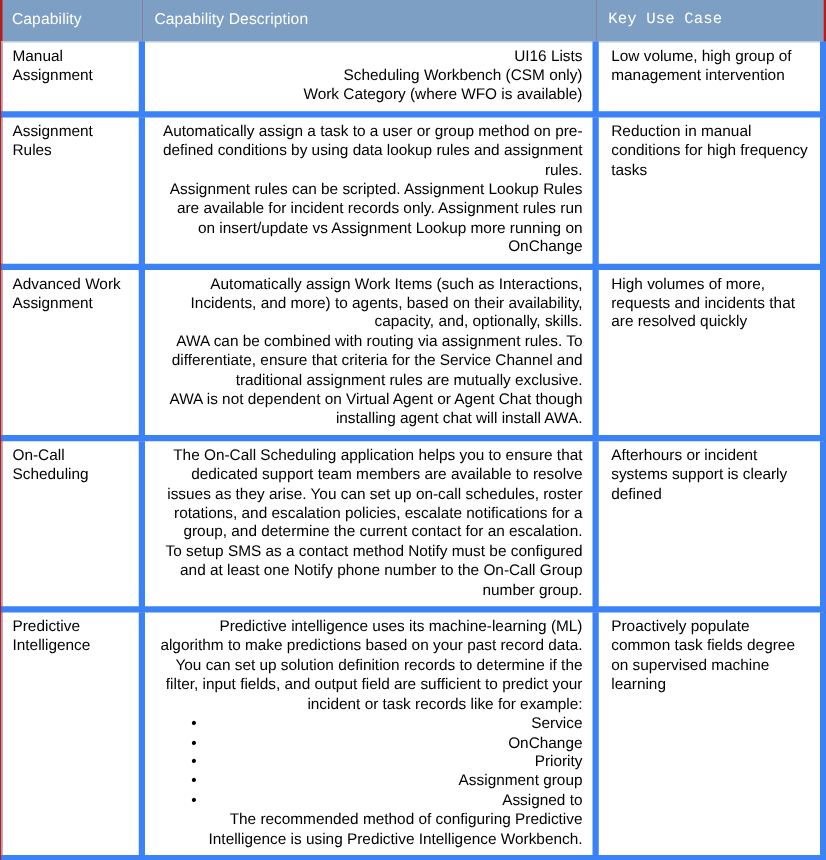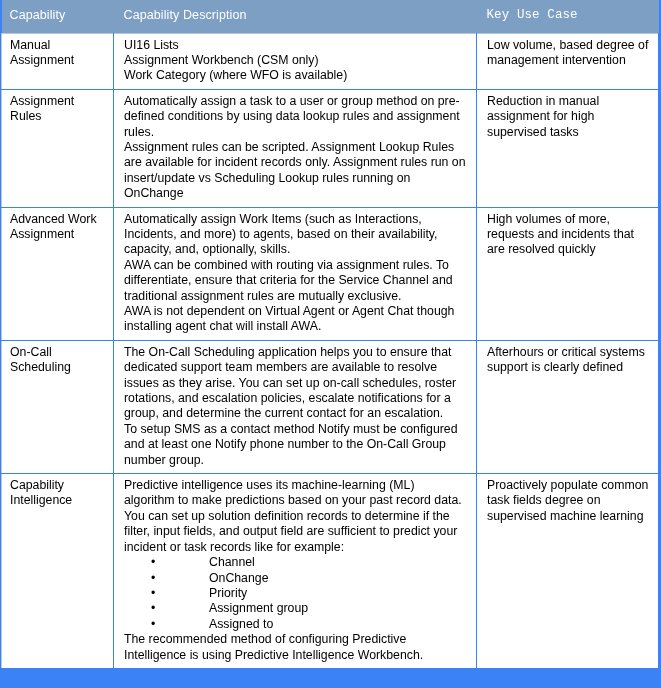--- a/index.html
+++ b/index.html
@@ -10,21 +10,21 @@
   body {
     width: 661px;
     height: 688px;
     overflow: hidden;
     font-family: "Liberation Sans", sans-serif;
   }
   #page {
     position: relative;
     width: 661px;
     height: 688px;
-    background: #3b82f6;
+    background: #b91c1c;
   }
   table.capability-table {
     border-collapse: collapse;
     table-layout: fixed;
     width: 657px;
     margin-left: 1px;
     margin-top: 0px;
   }
   col.col-capability   { width: 112px; }
   col.col-description  { width: 363px; }
@@ -41,36 +41,37 @@
     text-align: left;
     vertical-align: middle;
     padding: 2px 0 4px 8px;
     border: none;
     letter-spacing: 0.1px;
   }
   thead th.th-desc { padding-left: 10px; }
   thead th.th-use  { padding-left: 10px; font-family: Liberation Mono, monospace; }
 
   tbody td {
-    border: 1px solid #3b82f6;
+    border: 5px solid #3b82f6;
     vertical-align: top;
     font-size: 12.3px;
     line-height: 15.4px;
     color: #000000;
     padding: 4px 6px 5px 8px;
     background: #ffffff;
   }
   tbody td.cell-capability {
     border-left: 1px solid #b4c7e0;
     padding-left: 8px;
     margin-top: 20px;
   }
   tbody td.cell-description {
     padding-left: 10px;
     padding-right: 8px;
+    text-align: right;
   }
   tbody td.cell-usecase {
     padding-left: 10px;
     padding-right: 6px;
   }
   tbody tr.first-body-row td {
     border-top: 1px solid #b4c7e0;
   }
   .para { margin: 0; padding: 0; }
   ul.bullets {
@@ -109,56 +110,56 @@
         <th class="th-cap">Capability</th>
         <th class="th-desc">Capability Description</th>
         <th class="th-use">Key Use Case</th>
       </tr>
     </thead>
     <tbody id="table-body">
         <tr class="first-body-row">
           <td class="cell-capability">Manual Assignment</td>
           <td class="cell-description">
             <div class="para">UI16 Lists</div>
-            <div class="para">Assignment Workbench (CSM only)</div>
+            <div class="para">Scheduling Workbench (CSM only)</div>
             <div class="para">Work Category (where WFO is available)</div>
           </td>
-          <td class="cell-usecase">Low volume, based degree of management intervention</td>
+          <td class="cell-usecase">Low volume, high group of management intervention</td>
         </tr>
         <tr>
           <td class="cell-capability">Assignment Rules</td>
           <td class="cell-description">
             <div class="para">Automatically assign a task to a user or group method on pre-defined conditions by using data lookup rules and assignment rules.</div>
-            <div class="para">Assignment rules can be scripted.  Assignment Lookup Rules are available for incident records only. Assignment rules run on insert/update vs Scheduling Lookup rules running on OnChange</div>
+            <div class="para">Assignment rules can be scripted.  Assignment Lookup Rules are available for incident records only. Assignment rules run on insert/update vs Assignment Lookup more running on OnChange</div>
           </td>
-          <td class="cell-usecase">Reduction in manual assignment for high supervised tasks</td>
+          <td class="cell-usecase">Reduction in manual conditions for high frequency tasks</td>
         </tr>
         <tr>
           <td class="cell-capability">Advanced Work Assignment</td>
           <td class="cell-description">
             <div class="para">Automatically assign Work Items (such as Interactions, Incidents, and more) to agents, based on their availability, capacity, and, optionally, skills.</div>
             <div class="para">AWA can be combined with routing via assignment rules. To differentiate, ensure that criteria for the Service Channel and traditional assignment rules are mutually exclusive.</div>
             <div class="para">AWA is not dependent on Virtual Agent or Agent Chat though installing agent chat will install AWA.</div>
           </td>
           <td class="cell-usecase">High volumes of more, requests and incidents that are resolved quickly</td>
         </tr>
         <tr>
           <td class="cell-capability">On-Call Scheduling</td>
           <td class="cell-description">
             <div class="para">The On-Call Scheduling application helps you to ensure that dedicated support team members are available to resolve issues as they arise. You can set up on-call schedules, roster rotations, and escalation policies, escalate notifications for a group, and determine the current contact for an escalation.</div>
             <div class="para">To setup SMS as a contact method Notify must be configured and at least one Notify phone number to the On-Call Group number group.</div>
           </td>
-          <td class="cell-usecase">Afterhours or critical systems support is clearly defined</td>
+          <td class="cell-usecase">Afterhours or incident systems support is clearly defined</td>
         </tr>
         <tr>
-          <td class="cell-capability">Capability Intelligence</td>
+          <td class="cell-capability">Predictive Intelligence</td>
           <td class="cell-description">
             <div class="para">Predictive intelligence uses its machine-learning (ML) algorithm to make predictions based on your past record data. You can set up solution definition records to determine if the filter, input fields, and output field are sufficient to predict your incident or task records like for example:</div>
             <ul class="bullets">
-              <li><span class="bullet-dot">•</span><span class="bullet-text">Channel</span></li>
+              <li><span class="bullet-dot">•</span><span class="bullet-text">Service</span></li>
               <li><span class="bullet-dot">•</span><span class="bullet-text">OnChange</span></li>
               <li><span class="bullet-dot">•</span><span class="bullet-text">Priority</span></li>
               <li><span class="bullet-dot">•</span><span class="bullet-text">Assignment group</span></li>
               <li><span class="bullet-dot">•</span><span class="bullet-text">Assigned to</span></li>
             </ul>
             <div class="para">The recommended method of configuring Predictive Intelligence is using Predictive Intelligence Workbench.</div>
           </td>
           <td class="cell-usecase">Proactively populate common task fields degree on supervised machine learning</td>
         </tr>
       </tbody>

